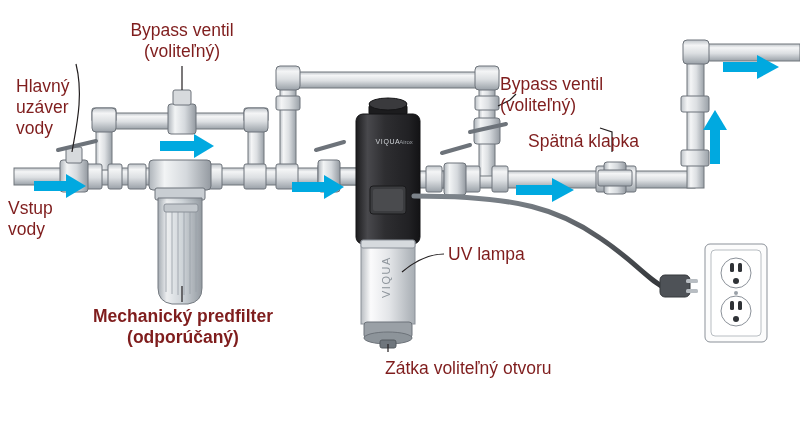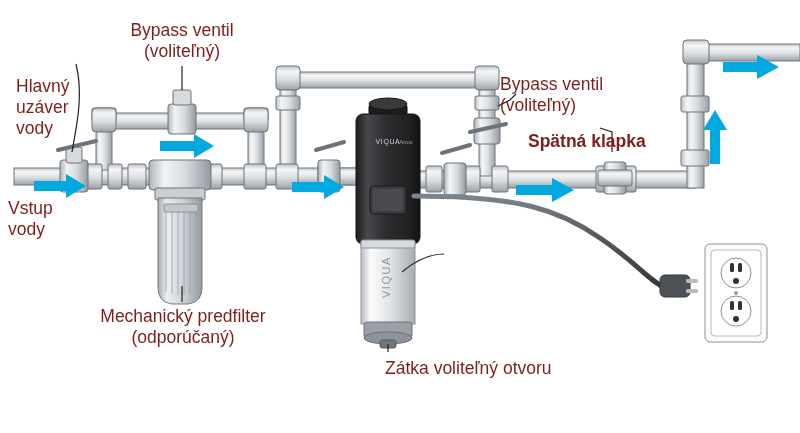--- a/index.html
+++ b/index.html
@@ -255,20 +255,21 @@
     </g>
   </svg>
 
   <div class="lbl l" style="left:16px;  top:68px;  width:92px;margin-top:8px;">Hlavný
 uzáver
 vody</div>
   <div class="lbl c" style="left:110px; top:20px;  width:144px;">Bypass ventil
 (voliteľný)</div>
   <div class="lbl l" style="left:8px;  top:198px; width:92px;">Vstup
 vody</div>
-  <div class="lbl c" style="left:70px;  top:306px; width:226px;">Mechanický predfilter
+  <div class="lbl c" style="left:70px;  top:306px; width:226px;font-weight:bold;">Mechanický predfilter
 (odporúčaný)</div>
   <div class="lbl l" style="left:500px; top:74px;  width:170px;">Bypass ventil
 (voliteľný)</div>
-  <div class="lbl l" style="left:528px; top:131px; width:160px;font-weight:bold;">Spätná klapka</div>
+  <div class="lbl l" style="left:528px; top:131px; width:160px;">Spätná klapka</div>
+  <div class="lbl l" style="left:448px; top:244px; width:120px;">UV lampa</div>
   <div class="lbl l" style="left:385px; top:358px; width:270px;">Zátka voliteľný otvoru</div>
 
 </div>
 
 </body></html>

